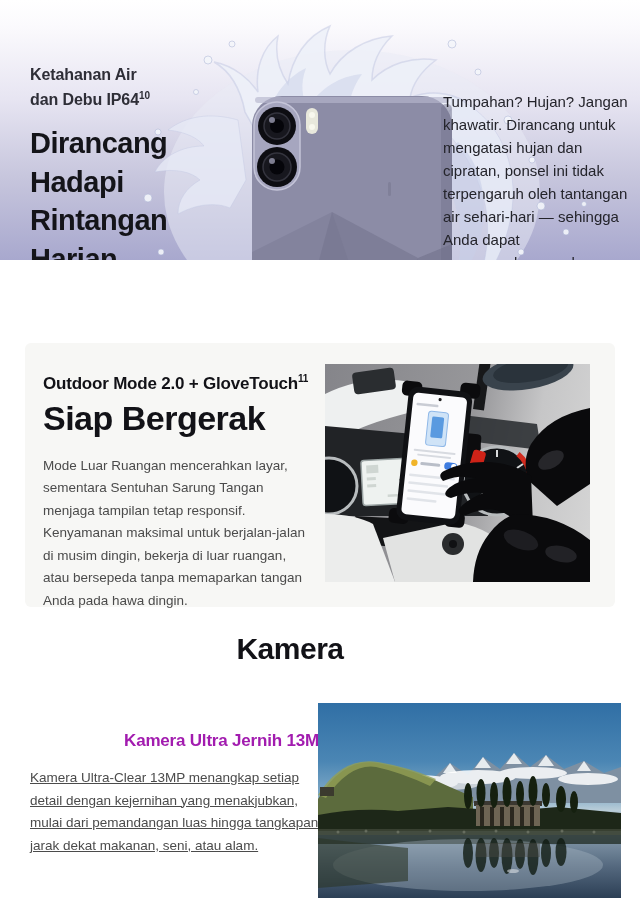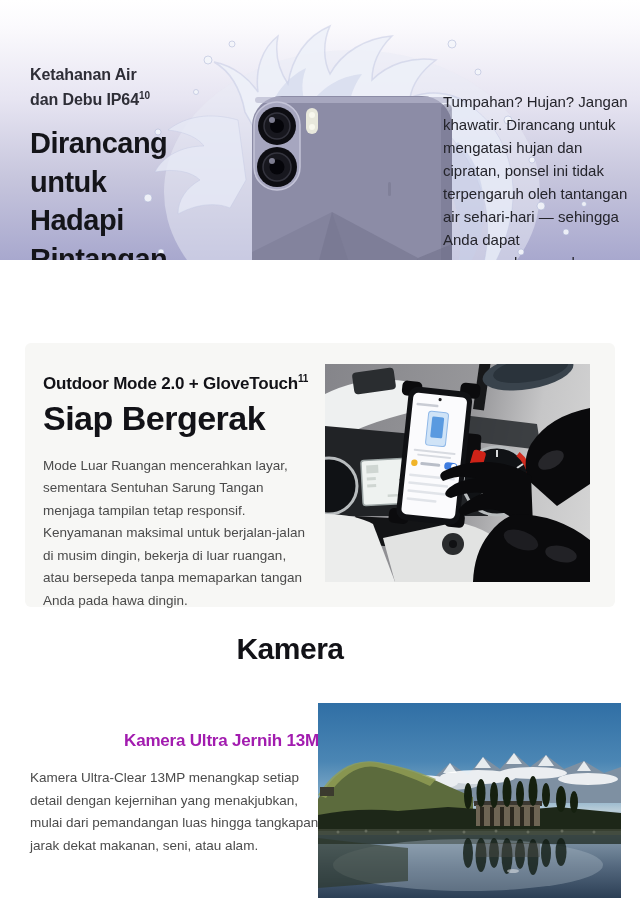--- a/index.html
+++ b/index.html
@@ -27,21 +27,21 @@
   .card-photo { position:absolute; left:300px; top:21px; width:265px; height:218px; overflow:hidden;
                 background:linear-gradient(100deg,#85858a 0%,#97979a 52%,#c6c6c7 74%,#d6d6d6 100%); }
   .card-photo svg { position:absolute; left:0; top:0; }
 
   
   .kamera-heading { position:absolute; left:0; top:632px; width:580px; text-align:center;
                     font-size:30px; font-weight:700; color:#121217; letter-spacing:-0.5px; }
   .feature2-text { position:absolute; left:30px; top:731px; width:300px; }
   .feature2-eyebrow { font-size:17px; font-weight:700; color:#a21caf; letter-spacing:-0.2px;text-align:right; }
   .feature2-title { margin-top:4px; font-size:28px; font-weight:700; color:#121217; letter-spacing:-0.5px; }
-  .feature2-body { margin-top:16px; font-size:13.5px; line-height:22.5px; color:#4b4b4b; width:302px; }
+  .feature2-body { margin-top:16px; font-size:13.5px; line-height:22.5px; color:#4b4b4b; width:302px;text-decoration:underline; }
   .landscape-photo { position:absolute; left:318px; top:703px; width:303px; height:195px; overflow:hidden;
                      background:linear-gradient(180deg,#306fa5 0%,#4b86b4 30%,#7fa9c6 47%,#b9cdd8 55%,#9badbb 60%,#7e93a5 70%,#54687e 84%,#2c3f55 100%); }
   .landscape-photo svg { position:absolute; left:0; top:0; }
 </style>
 </head>
 <body>
 
 <div class="page">
 
   <section class="hero">
@@ -116,21 +116,20 @@
       </g>
     </svg>
 
     <div class="hero-text">
       <div class="hero-eyebrow">
         <span>Ketahanan Air</span><br>
         <span>dan Debu IP64</span><sup>10</sup>
       </div>
       <div class="hero-title">
         <div>Dirancang</div>
-        <div>untuk</div>
         <div>Hadapi</div>
         <div>Rintangan</div>
         <div>Harian</div>
       </div>
     </div>
     <p class="hero-body">Tumpahan? Hujan? Jangan khawatir. Dirancang untuk mengatasi hujan dan cipratan, ponsel ini tidak terpengaruh oleh tantangan air sehari-hari — sehingga Anda dapat menggunakannya dengan percaya diri di wastafel, saat gerimis, atau saat bepergian.</p>
   </section>
 
   <section class="card">
     <div class="card-text">

